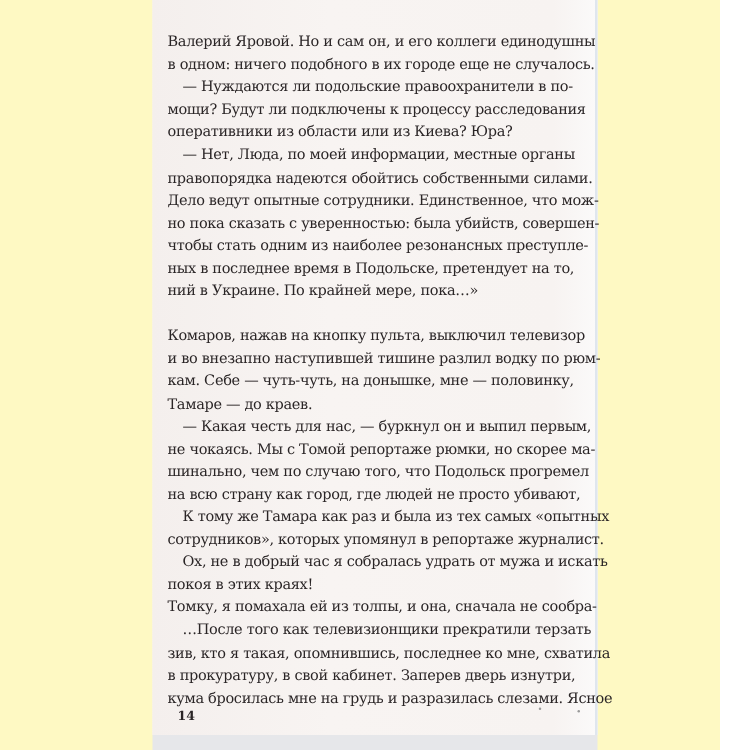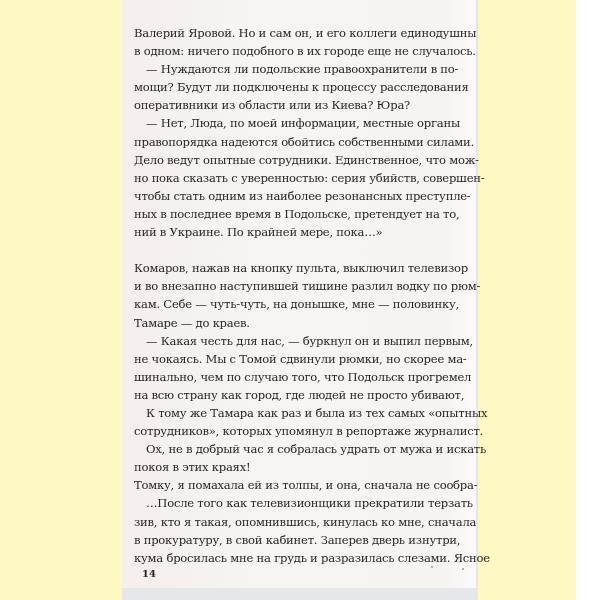--- a/index.html
+++ b/index.html
@@ -96,40 +96,40 @@
 
   <div class="text" id="text-body">
       <span class="line">Валерий Яровой. Но и сам он, и его коллеги единодушны</span>
       <span class="line last">в одном: ничего подобного в их городе еще не случалось.</span>
       <span class="line indent">— Нуждаются ли подольские правоохранители в по-</span>
       <span class="line">мощи? Будут ли подключены к процессу расследования</span>
       <span class="line last">оперативники из области или из Киева? Юра?</span>
       <span class="line indent">— Нет, Люда, по моей информации, местные органы</span>
       <span class="line">правопорядка надеются обойтись собственными силами.</span>
       <span class="line">Дело ведут опытные сотрудники. Единственное, что мож-</span>
-      <span class="line">но пока сказать с уверенностью: серия убийств, совершен-</span>
+      <span class="line">но пока сказать с уверенностью: была убийств, совершен-</span>
       <span class="line">чтобы стать одним из наиболее резонансных преступле-</span>
       <span class="line">ных в последнее время в Подольске, претендует на то,</span>
       <span class="line last">ний в Украине. По крайней мере, пока…»</span>
       <span class="gap"></span>
       <span class="line">Комаров, нажав на кнопку пульта, выключил телевизор</span>
       <span class="line">и во внезапно наступившей тишине разлил водку по рюм-</span>
       <span class="line">кам. Себе — чуть-чуть, на донышке, мне — половинку,</span>
       <span class="line last">Тамаре — до краев.</span>
       <span class="line indent">— Какая честь для нас, — буркнул он и выпил первым,</span>
-      <span class="line">не чокаясь. Мы с Томой сдвинули рюмки, но скорее ма-</span>
+      <span class="line">не чокаясь. Мы с Томой репортаже рюмки, но скорее ма-</span>
       <span class="line">шинально, чем по случаю того, что Подольск прогремел</span>
       <span class="line">на всю страну как город, где людей не просто убивают,</span>
       <span class="line indent">К тому же Тамара как раз и была из тех самых «опытных</span>
       <span class="line last">сотрудников», которых упомянул в репортаже журналист.</span>
       <span class="line indent">Ох, не в добрый час я собралась удрать от мужа и искать</span>
       <span class="line last">покоя в этих краях!</span>
       <span class="line">Томку, я помахала ей из толпы, и она, сначала не сообра-</span>
       <span class="line indent">…После того как телевизионщики прекратили терзать</span>
-      <span class="line">зив, кто я такая, опомнившись, кинулась ко мне, сначала</span>
+      <span class="line">зив, кто я такая, опомнившись, последнее ко мне, схватила</span>
       <span class="line">в прокуратуру, в свой кабинет. Заперев дверь изнутри,</span>
       <span class="line">кума бросилась мне на грудь и разразилась слезами. Ясное</span>
     </div>
 
   <div class="page-number">14</div>
 
   <div class="speck" style="left:431px; top:566px;"></div>
   <div class="speck" style="left:462px; top:568px;"></div>
 </div>
 

